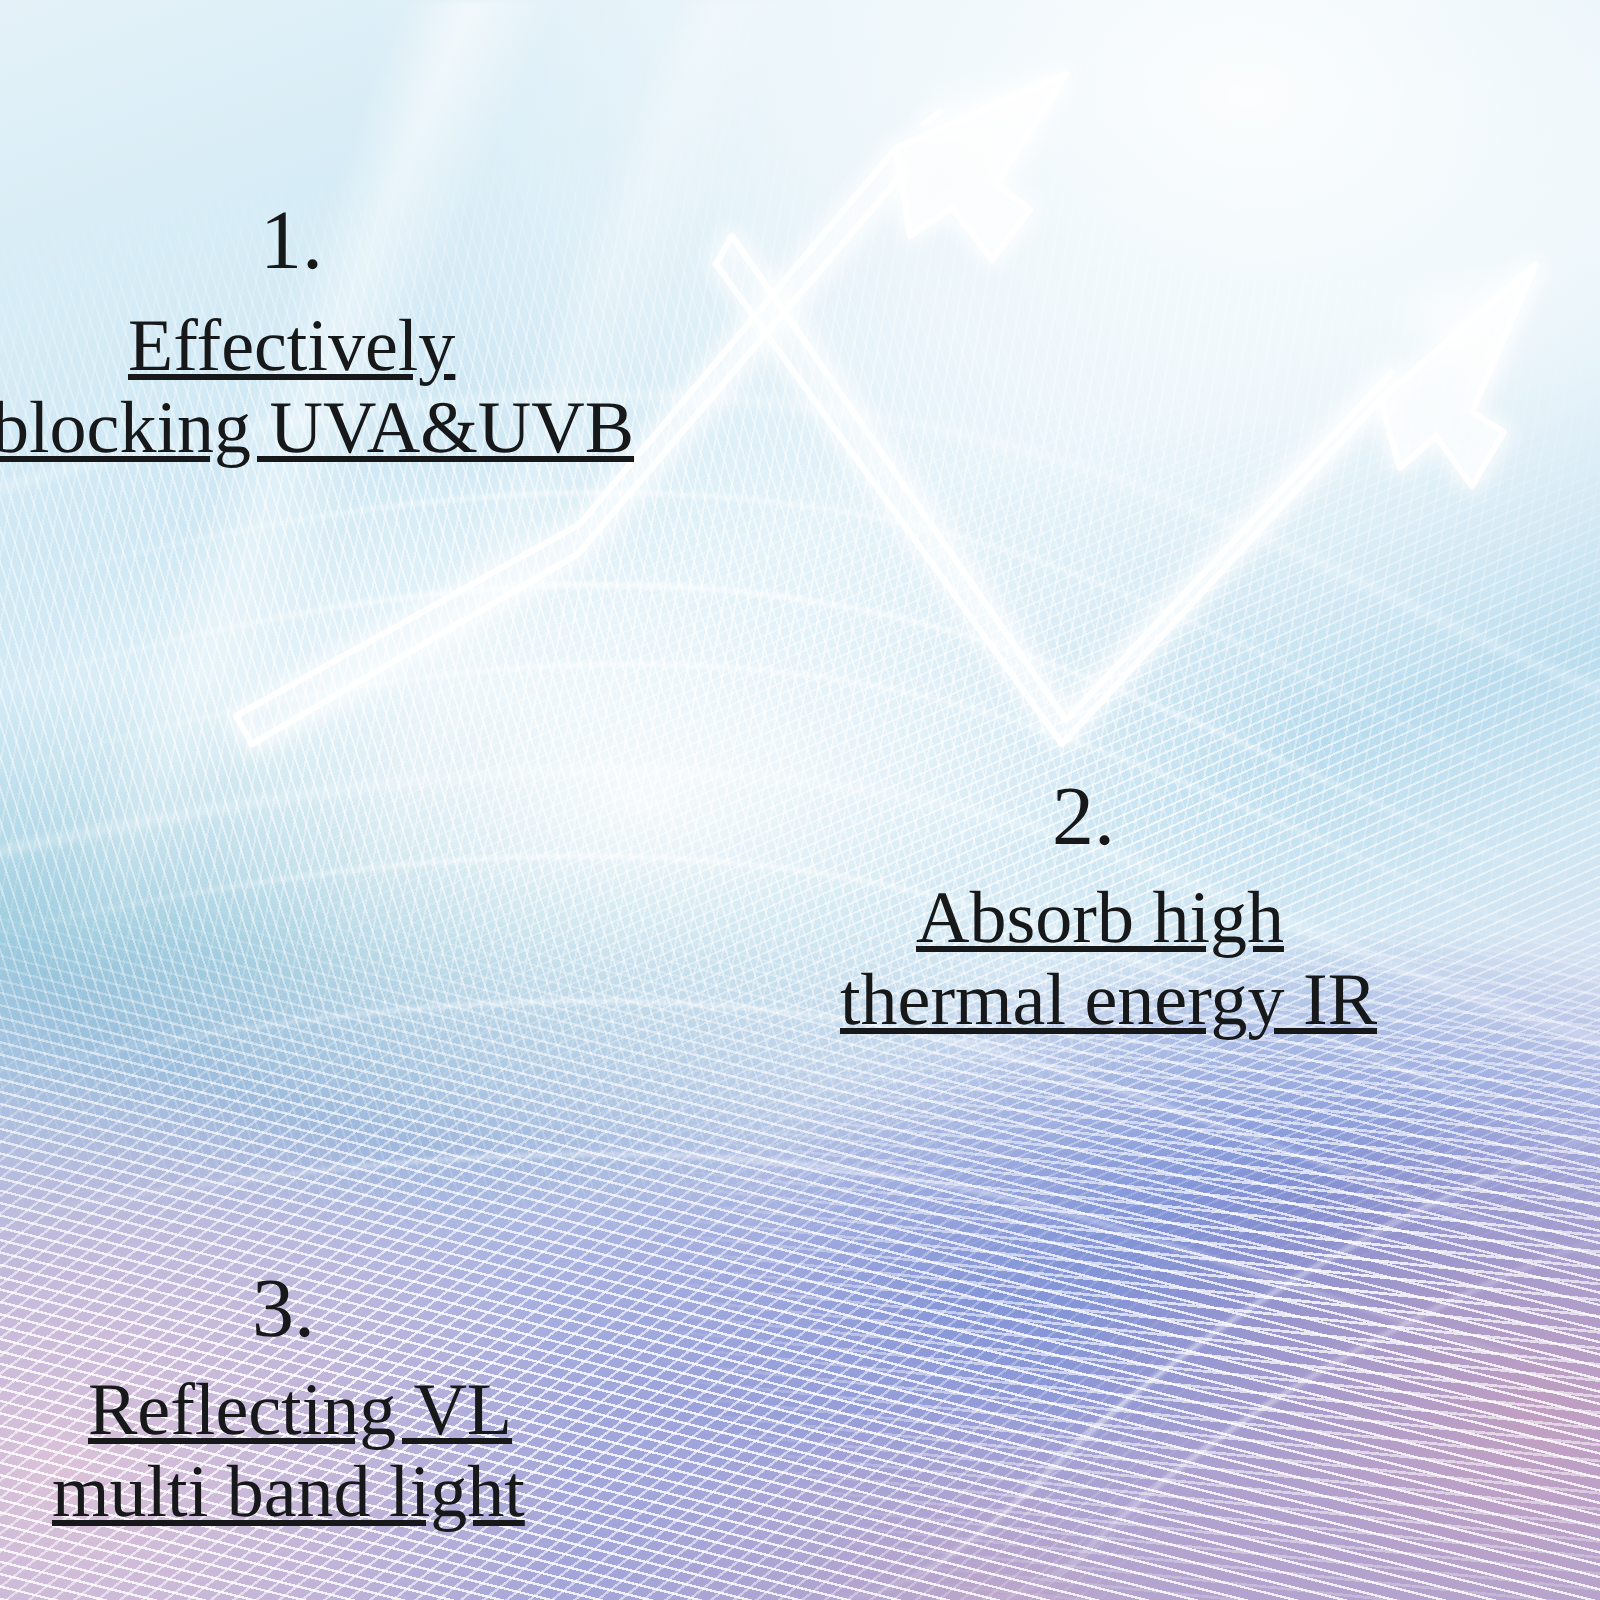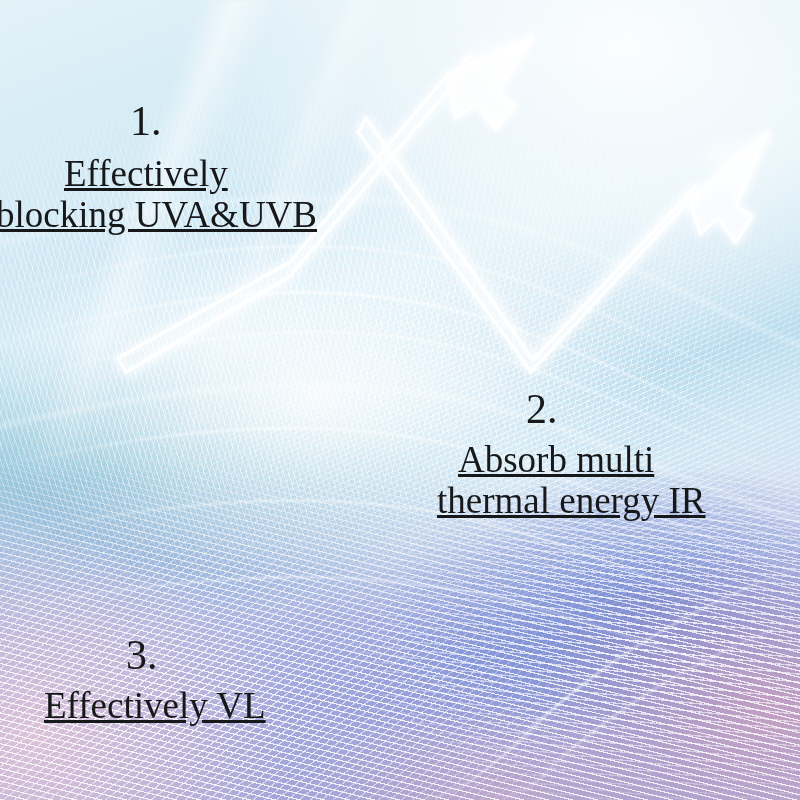--- a/index.html
+++ b/index.html
@@ -164,21 +164,21 @@
   .line{font-size:37px;line-height:1.1;font-weight:400;text-decoration:underline;}
 
   #callout-1{left:0;top:100px;}
   #callout-1 .num{margin-left:130px;}
   #callout-1 .l1{margin-left:64px;margin-top:12px;}
   #callout-1 .l2{margin-left:-4px;}
 
   #callout-2{left:420px;top:388px;}
   #callout-2 .num{margin-left:106px;}
   #callout-2 .l1{margin-left:38px;margin-top:10px;}
-  #callout-2 .l2{margin-left:17px;}
+  #callout-2 .l2{margin-left:0px;}
 
   #callout-3{left:0;top:634px;}
   #callout-3 .num{margin-left:126px;}
   #callout-3 .l1{margin-left:44px;margin-top:10px;}
   #callout-3 .l2{margin-left:26px;}
 </style>
 </head>
 <body>
 
 <div id="stage">
@@ -276,22 +276,23 @@
   </svg>
 
   <div class="callout" id="callout-1">
     <div class="num">1.</div>
     <div class="line l1">Effectively</div>
     <div class="line l2">blocking UVA&amp;UVB</div>
   </div>
 
   <div class="callout" id="callout-2">
     <div class="num">2.</div>
-    <div class="line l1">Absorb multi</div>
+    <div class="line l1">Absorb high</div>
     <div class="line l2">thermal energy IR</div>
   </div>
 
   <div class="callout" id="callout-3">
     <div class="num">3.</div>
-    <div class="line l1">Effectively VL</div>
+    <div class="line l1">Reflecting VL</div>
+    <div class="line l2">multi band light</div>
   </div>
 
 </div>
 
 </body></html>

